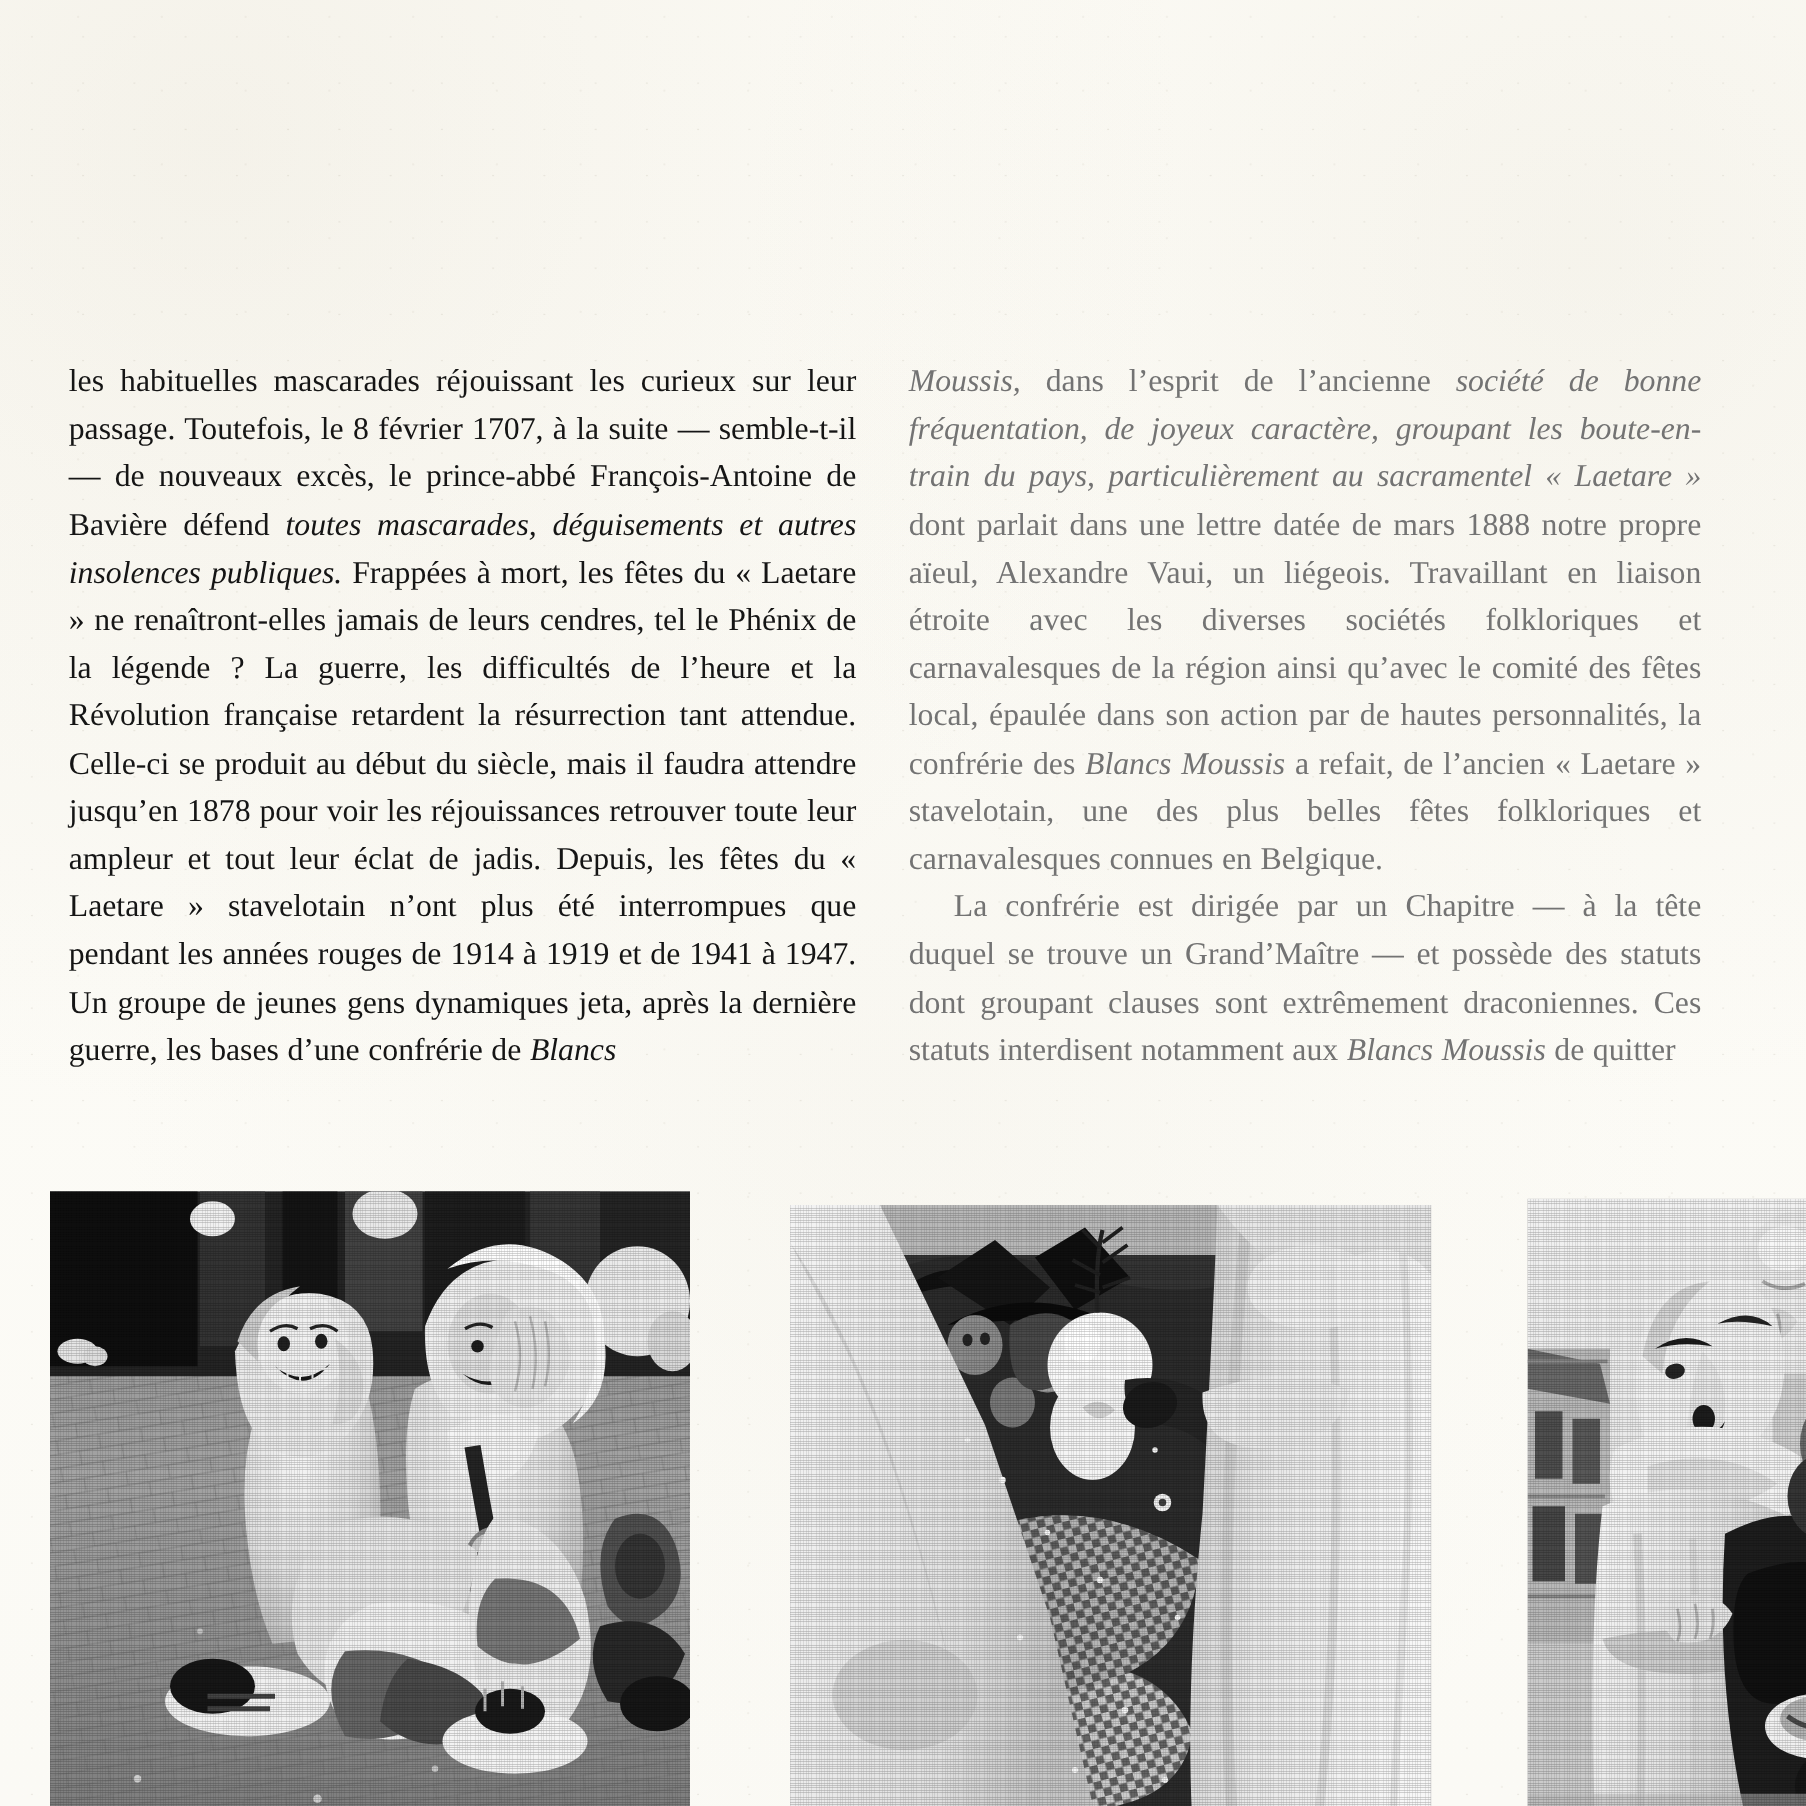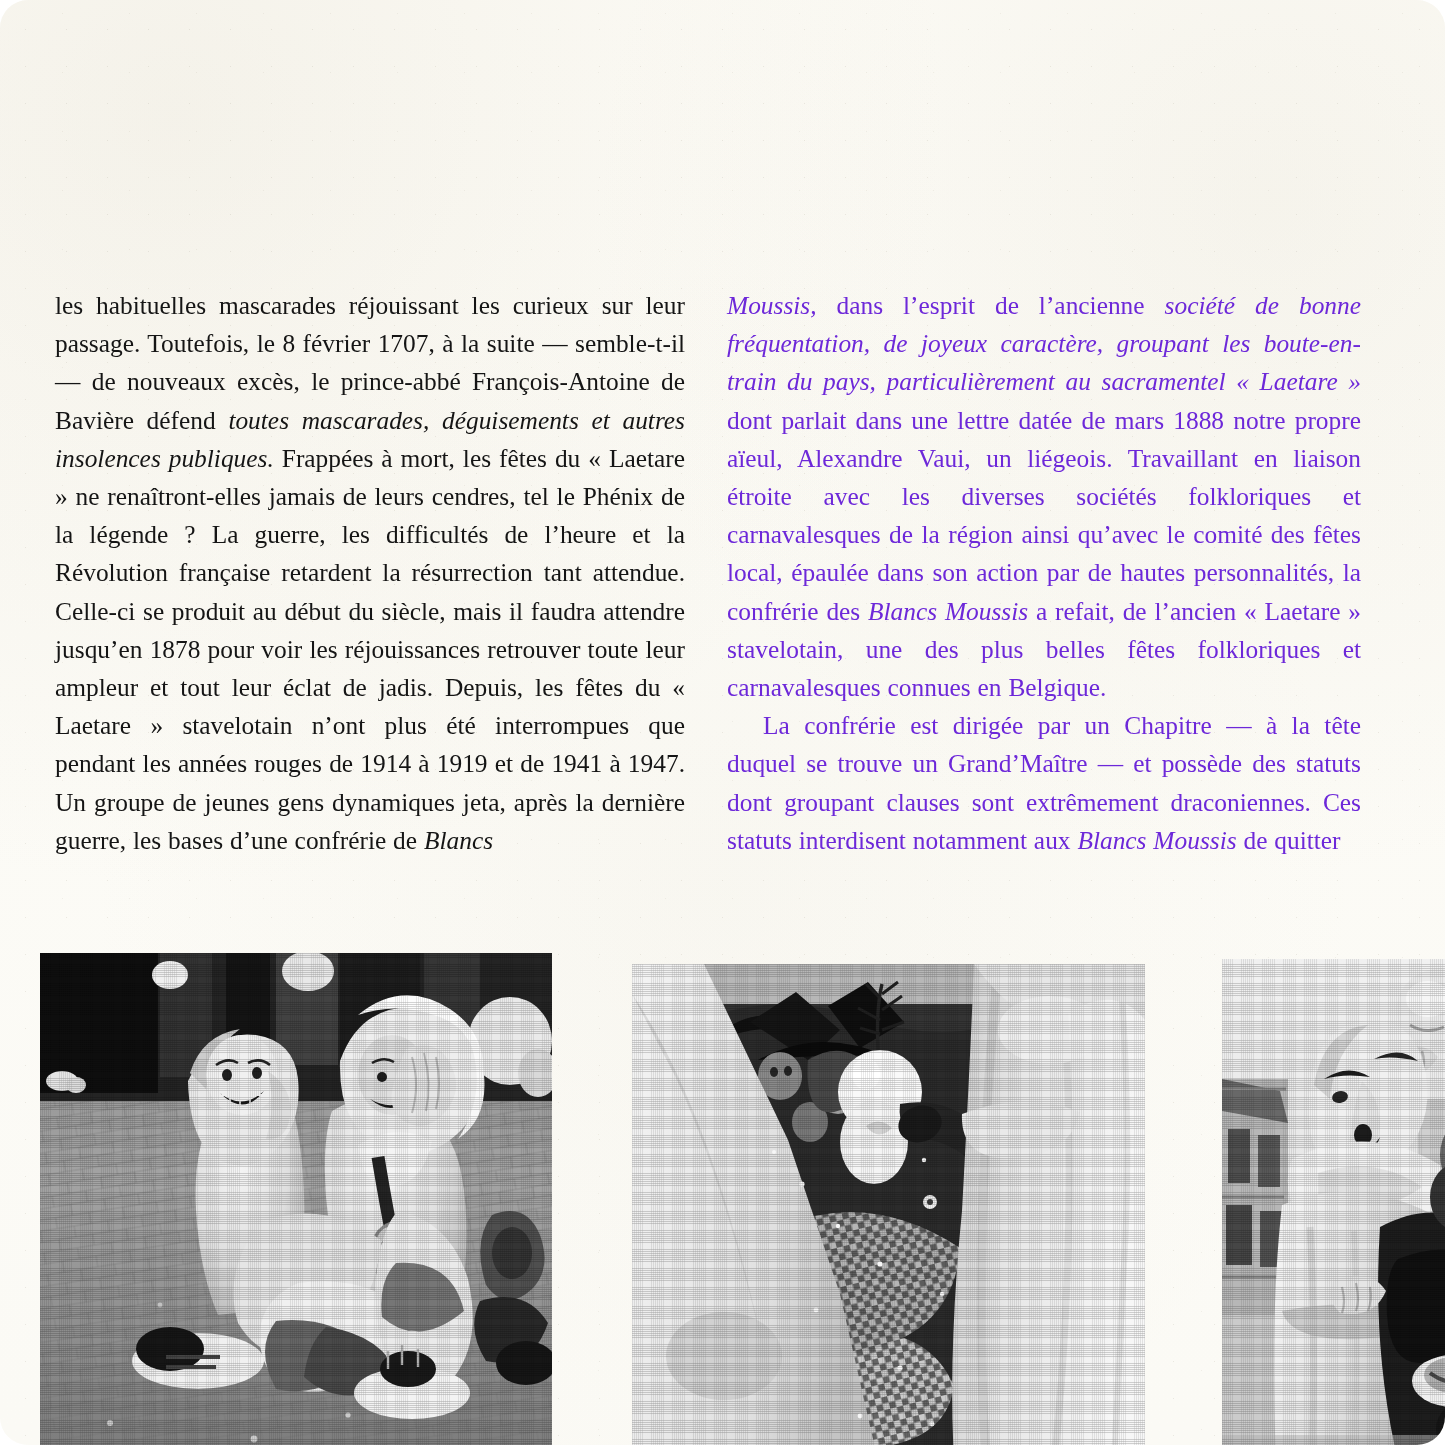--- a/index.html
+++ b/index.html
@@ -95,32 +95,32 @@
   }
   .photo svg { display: block; width: 100%; height: 100%; }
 
   #photo-1 { left: 0px;    top: 7px;  width: 512px; height: 508px; }
   #photo-2 { left: 592px;  top: 18px; width: 513px; height: 497px; }
   #photo-3 { left: 1182px; top: 13px; width: 263px; height: 502px; }
 </style>
 </head>
 <body>
 
-<div id="page" style="background: rgb(253, 253, 250); border-radius: 28px;">
+<div id="page" style="background: rgb(253, 253, 250);">
 
   <div id="paper-grain"></div>
   <div id="paper-speckle"></div>
 
   <div id="text-block">
 
     <div class="column" id="column-left" style="color: rgb(21, 21, 21);">
       <p class="para" id="p1"><span>les habituelles mascarades réjouissant les curieux sur leur passage. Toutefois, le 8 février 1707, à la suite — semble-t-il — de nouveaux excès, le prince-abbé François-Antoine de Bavière défend </span><span class="it">toutes mascarades, déguisements et autres insolences publiques.</span><span> Frappées à mort, les fêtes du « Laetare » ne renaîtront-elles jamais de leurs cendres, tel le Phénix de la légende ? La guerre, les difficultés de l’heure et la Révolution française retardent la résurrection tant attendue. Celle-ci se produit au début du siècle, mais il faudra attendre jusqu’en 1878 pour voir les réjouissances retrouver toute leur ampleur et tout leur éclat de jadis. Depuis, les fêtes du « Laetare » stavelotain n’ont plus été interrompues que pendant les années rouges de 1914 à 1919 et de 1941 à 1947. Un groupe de jeunes gens dynamiques jeta, après la dernière guerre, les bases d’une confrérie de </span><span class="it">Blancs</span></p>
     </div>
 
-    <div class="column" id="column-right" style="color: #6d28d9;">
+    <div class="column" id="column-right" style="color: #737373;">
       <p class="para" id="p2"><span class="it">Moussis,</span><span> dans l’esprit de l’ancienne </span><span class="it">société de bonne fréquentation, de joyeux caractère, groupant les boute-en-train du pays, particulièrement au sacramentel « Laetare »</span><span> dont parlait dans une lettre datée de mars 1888 notre propre aïeul, Alexandre Vaui, un liégeois. Travaillant en liaison étroite avec les diverses sociétés folkloriques et carnavalesques de la région ainsi qu’avec le comité des fêtes local, épaulée dans son action par de hautes personnalités, la confrérie des </span><span class="it">Blancs Moussis</span><span> a refait, de l’ancien « Laetare » stavelotain, une des plus belles fêtes folkloriques et carnavalesques connues en Belgique.</span></p>
       <p class="para indent" id="p3"><span>La confrérie est dirigée par un Chapitre — à la tête duquel se trouve un Grand’Maître — et possède des statuts dont groupant clauses sont extrêmement draconiennes. Ces statuts interdisent notamment aux </span><span class="it">Blancs Moussis</span><span> de quitter</span></p>
     </div>
 
   </div>
 
   <div id="photo-strip">
 
     <figure class="photo" id="photo-1">
       <svg viewBox="0 0 512 508" preserveAspectRatio="xMidYMid slice">

